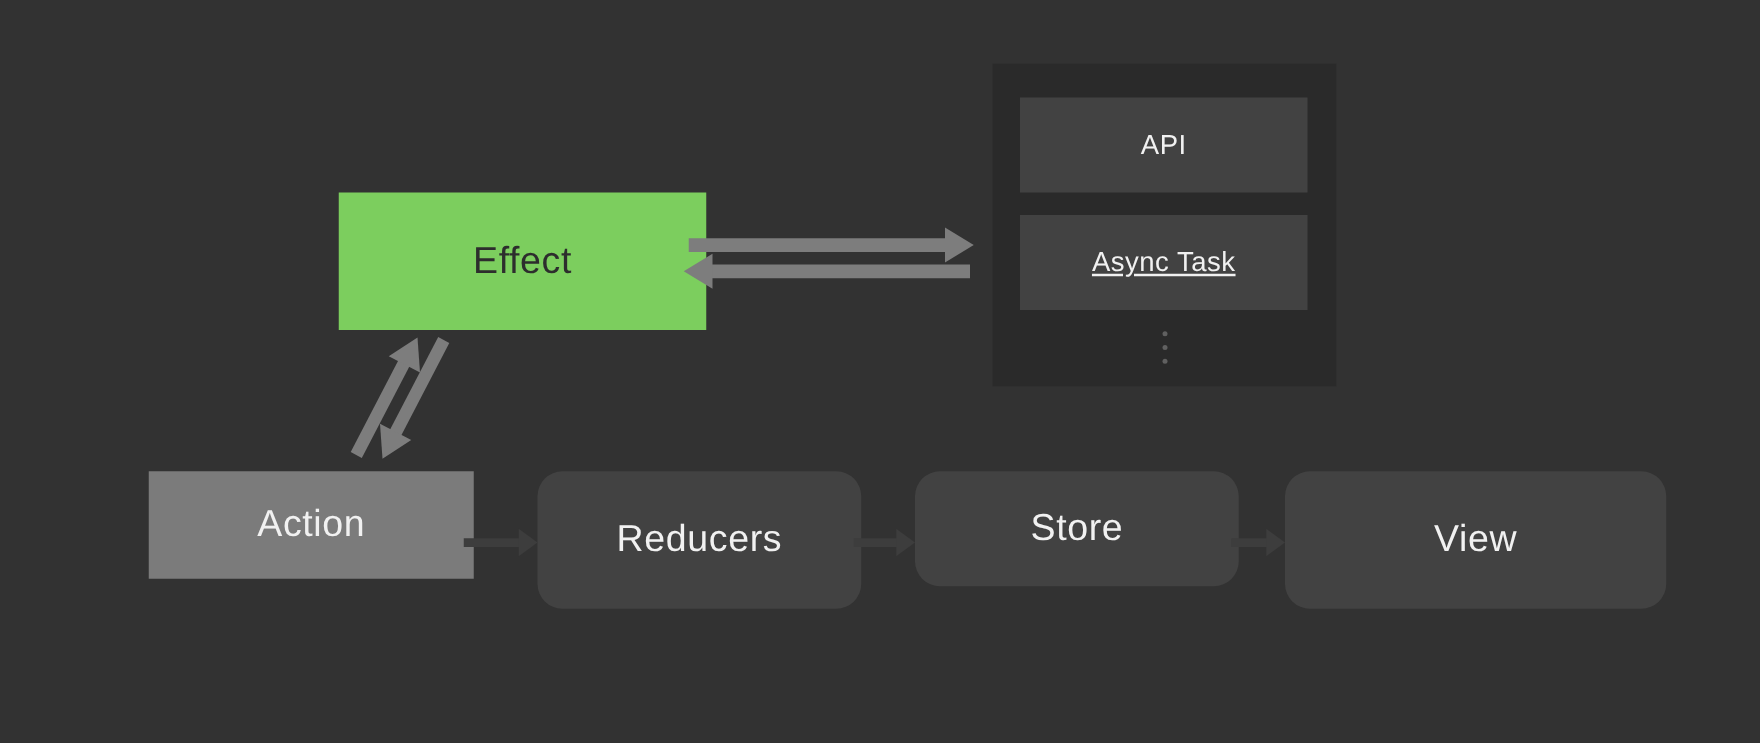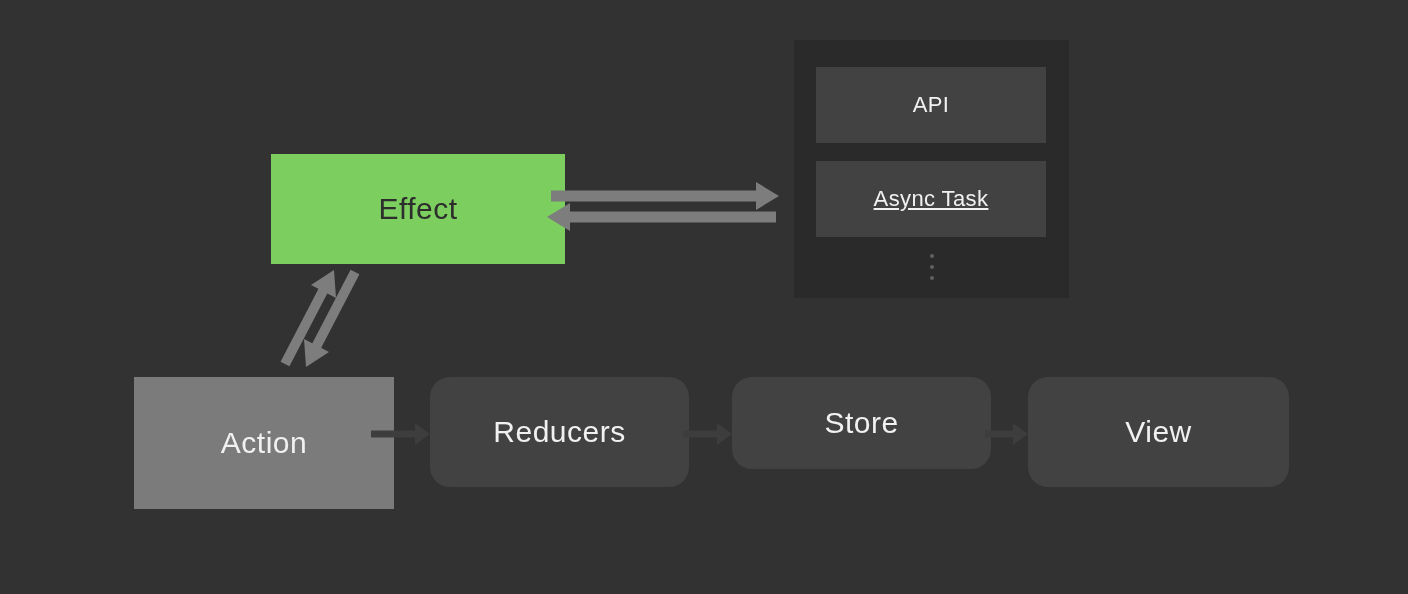--- a/index.html
+++ b/index.html
@@ -32,27 +32,27 @@
     font-size: 30px;
     color: var(--box-text);
     letter-spacing: 0.5px;
   }
   .effect-box {
     left: 271px; top: 154px; width: 294px; height: 110px;
     background: var(--effect-green);
     color: var(--effect-text);
   }
   .flow-box { background: var(--box-dark); border-radius: 20px; }
-  .action-box   { left: 134px;  top: 377px; width: 260px; height: 132px; background: var(--action-gray); }
+  .action-box   { left: 119px;  top: 377px; width: 260px; height: 86px; background: var(--action-gray); }
   .reducers-box { left: 430px;  top: 377px; width: 259px; height: 110px; }
   .store-box    { left: 732px;  top: 377px; width: 259px; height: 92px; }
-  .view-box     { left: 1028px; top: 377px; width: 261px; height: 110px; }
+  .view-box     { left: 1028px; top: 377px; width: 305px; height: 110px; }
   .external-container {
     position: absolute;
-    left: 794px; top: 40px; width: 275px; height: 258px;
+    left: 794px; top: 51px; width: 275px; height: 258px;
     background: var(--container-dark);
   }
   .external-item {
     position: absolute;
     left: 22px; width: 230px; height: 76px;
     background: var(--box-dark);
     display: flex; align-items: center; justify-content: center;
     font-size: 22px;
     color: var(--box-text);
     letter-spacing: 0.4px;

